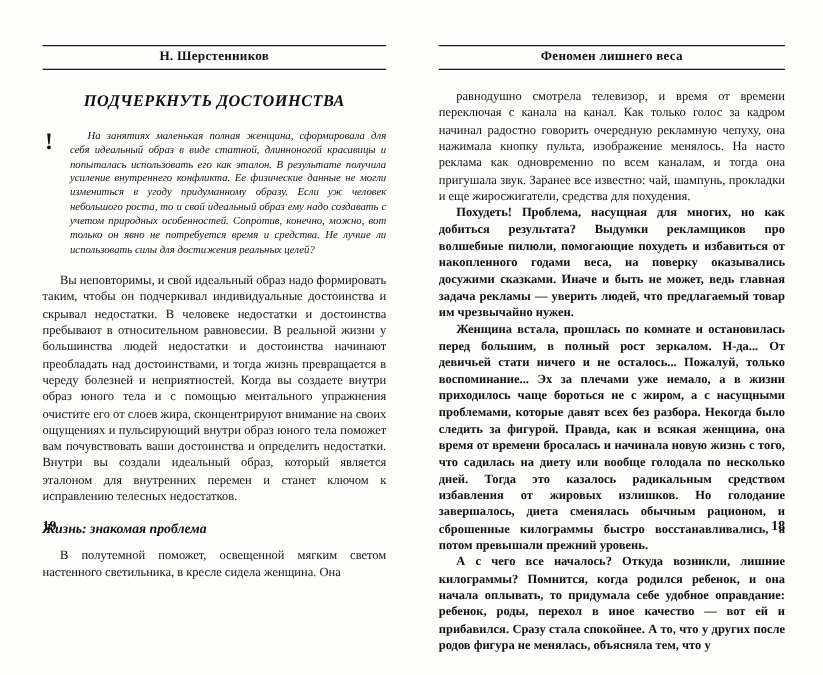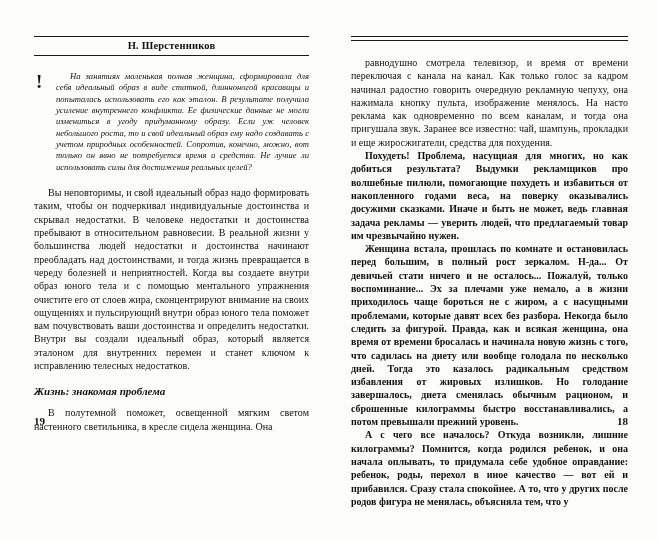--- a/index.html
+++ b/index.html
@@ -134,39 +134,41 @@
 <div class="spread">
 
   <div class="page left">
 
     <div class="runhead">
       <span class="rule-top"></span>
       <span class="rh-text">Н. Шерстенников</span>
       <span class="rule-bot"></span>
     </div>
 
+    <div class="chapter-title">ПОДЧЕРКНУТЬ ДОСТОИНСТВА</div>
 
     <div class="epigraph">
       <span class="epi-mark">!</span>
       <p>На занятиях маленькая полная женщина, сформировала для себя идеальный образ в виде статной, длинноногой красавицы и попыталась использовать его как эталон. В результате получила усиление внутреннего конфликта. Ее физические данные не могли измениться в угоду придуманному образу. Если уж человек небольшого роста, то и свой идеальный образ ему надо создавать с учетом природных особенностей. Сопротив, конечно, можно, вот только он явно не потребуется время и средства. Не лучше ли использовать силы для достижения реальных целей?</p>
     </div>
 
     <p class="body">Вы неповторимы, и свой идеальный образ надо формировать таким, чтобы он подчеркивал индивидуальные достоинства и скрывал недостатки. В человеке недостатки и достоинства пребывают в относительном равновесии. В реальной жизни у большинства людей недостатки и достоинства начинают преобладать над достоинствами, и тогда жизнь превращается в череду болезней и неприятностей. Когда вы создаете внутри образ юного тела и с помощью ментального упражнения очистите его от слоев жира, сконцентрируют внимание на своих ощущениях и пульсирующий внутри образ юного тела поможет вам почувствовать ваши достоинства и определить недостатки. Внутри вы создали идеальный образ, который является эталоном для внутренних перемен и станет ключом к исправлению телесных недостатков.</p>
 
     <div class="subhead">Жизнь: знакомая проблема</div>
 
     <p class="body">В полутемной поможет, освещенной мягким светом настенного светильника, в кресле сидела женщина. Она</p>
 
     <div class="folio left">19</div>
   </div>
 
   <div class="page right">
 
     <div class="runhead">
       <span class="rule-top"></span>
+      <span class="rh-text">Феномен лишнего веса</span>
       <span class="rule-bot"></span>
     </div>
 
     <p class="body">равнодушно смотрела телевизор, и время от времени переключая с канала на канал. Как только голос за кадром начинал радостно говорить очередную рекламную чепуху, она нажимала кнопку пульта, изображение менялось. На насто реклама как одновременно по всем каналам, и тогда она пригушала звук. Заранее все известно: чай, шампунь, прокладки и еще жиросжигатели, средства для похудения.</p>
     <p class="body">Похудеть! Проблема, насущная для многих, но как добиться результата? Выдумки рекламщиков про волшебные пилюли, помогающие похудеть и избавиться от накопленного годами веса, на поверку оказывались досужими сказками. Иначе и быть не может, ведь главная задача рекламы — уверить людей, что предлагаемый товар им чрезвычайно нужен.</p>
     <p class="body">Женщина встала, прошлась по комнате и остановилась перед большим, в полный рост зеркалом. Н-да... От девичьей стати ничего и не осталось... Пожалуй, только воспоминание... Эх за плечами уже немало, а в жизни приходилось чаще бороться не с жиром, а с насущными проблемами, которые давят всех без разбора. Некогда было следить за фигурой. Правда, как и всякая женщина, она время от времени бросалась и начинала новую жизнь с того, что садилась на диету или вообще голодала по несколько дней. Тогда это казалось радикальным средством избавления от жировых излишков. Но голодание завершалось, диета сменялась обычным рационом, и сброшенные килограммы быстро восстанавливались, а потом превышали прежний уровень.</p>
     <p class="body">А с чего все началось? Откуда возникли, лишние килограммы? Помнится, когда родился ребенок, и она начала оплывать, то придумала себе удобное оправдание: ребенок, роды, перехол в иное качество — вот ей и прибавился. Сразу стала спокойнее. А то, что у других после родов фигура не менялась, объясняла тем, что у</p>
 
     <div class="folio right">18</div>
   </div>

